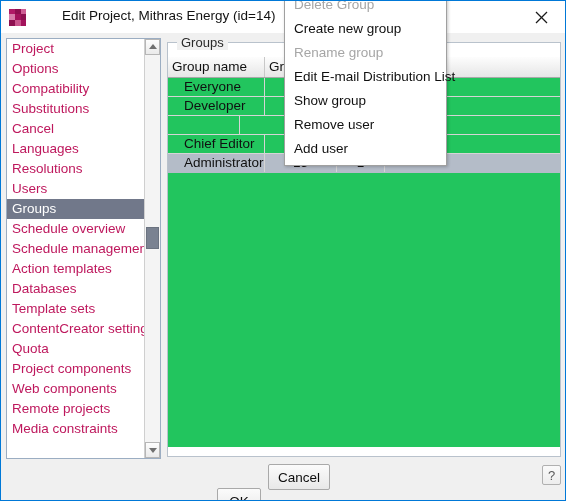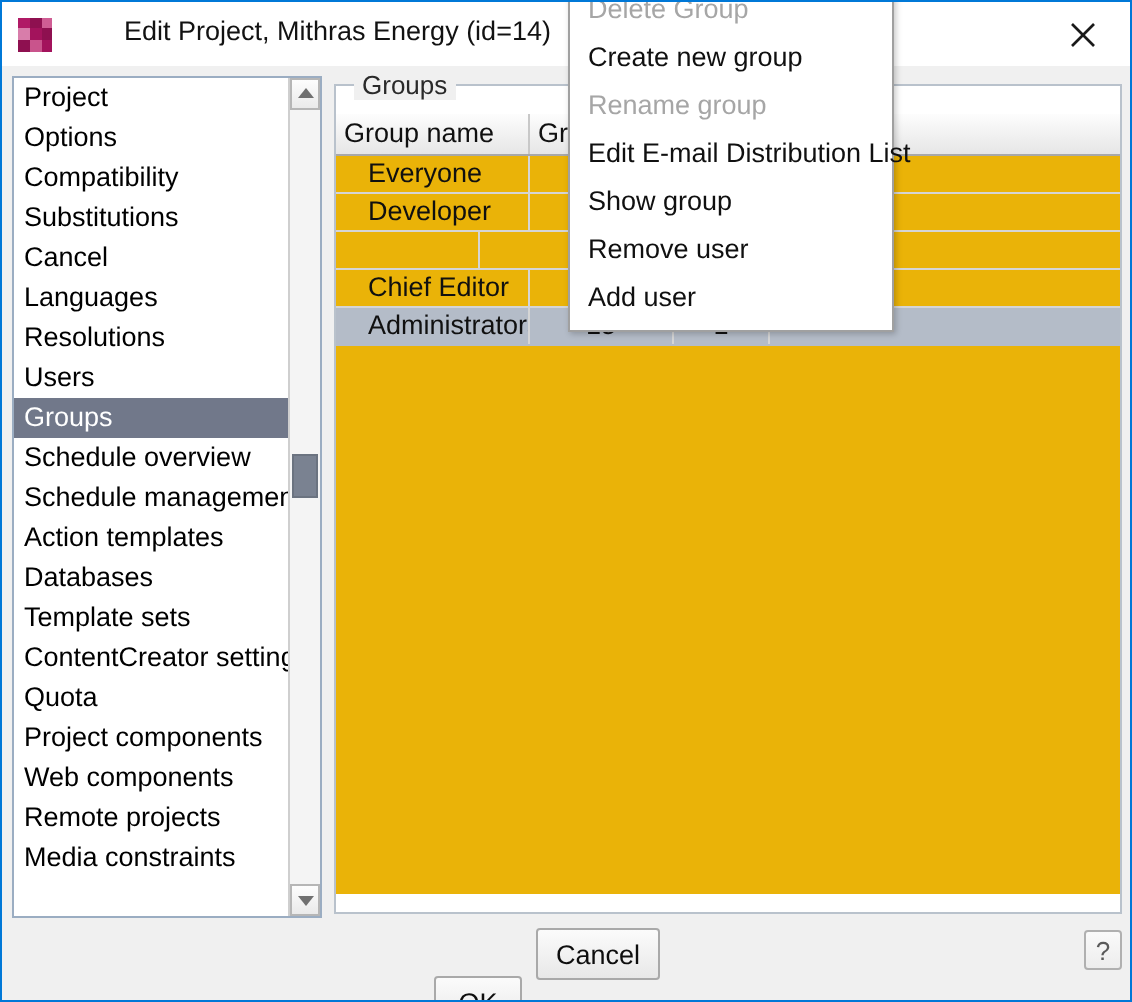--- a/index.html
+++ b/index.html
@@ -75,21 +75,21 @@
     left: 0; top: 0;
     width: 138px;
     height: 419px;
     overflow: hidden;
   }
   .side-item {
     height: 20px;
     line-height: 20px;
     padding-left: 5px;
     font-size: 13.5px;
-    color: #000000;
+    color: #be185d;
     white-space: nowrap;
     cursor: default;
   }
   .side-item.selected {
     background: #71788a;
     color: #ffffff;
   }
 
   
   #side-scroll {
@@ -150,21 +150,21 @@
     color: #2a2a2a;
   }
 
   
   #table {
     position: absolute;
     left: 167px; top: 56px;
     width: 392px;
     height: 390px;
     overflow: hidden;
-    background: #eab308;
+    background: #22c55e;
   }
   .thead {
     display: flex;
     height: 20px;
     background: linear-gradient(#fdfdfd, #e6e6e6);
     border-bottom: 1px solid #a8a8a8;
   }
   .th {
     font-size: 13.5px;
     line-height: 20px;

